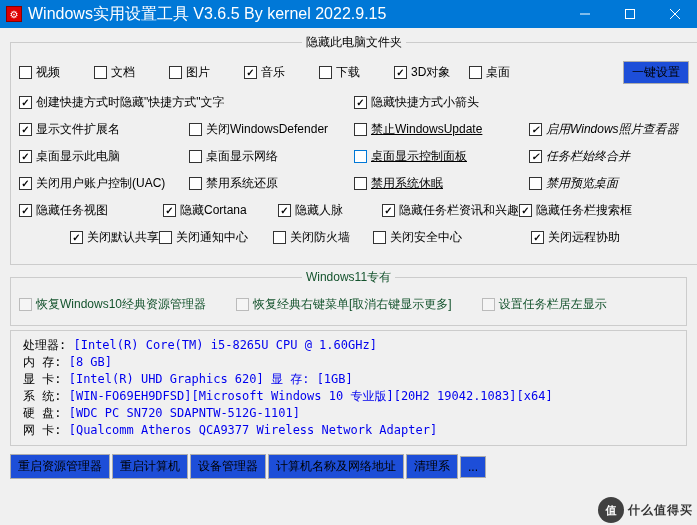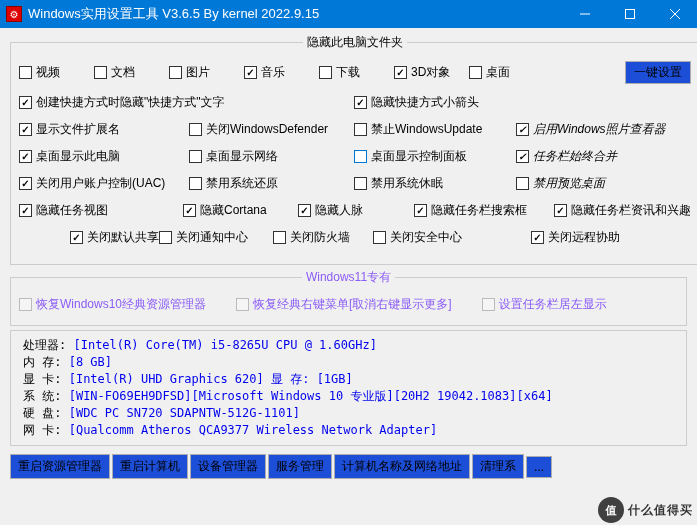--- a/index.html
+++ b/index.html
@@ -1,39 +1,39 @@
 <!DOCTYPE html>
 <html><head>
 <meta charset="utf-8">
 <style>
 * { box-sizing: border-box; margin: 0; padding: 0; }
 body { font-family: "Microsoft YaHei", "SimSun", sans-serif; font-size: 12px; background: #f0f0f0; width: 697px; height: 525px; overflow: hidden; }
 .titlebar { background: #0078D7; color: #fff; height: 28px; display: flex; align-items: center; padding-left: 6px; }
 .titlebar .icon { width: 16px; height: 16px; background: #d00; border: 1px solid #800; margin-right: 6px; display: flex; align-items: center; justify-content: center; font-size: 10px; color: #fff; }
-.titlebar .title { flex: 1; font-size: 13px; }
+.titlebar .title { flex: 1; font-size: 16px; }
 .winbtns { display: flex; }
 .winbtn { width: 45px; height: 28px; display: flex; align-items: center; justify-content: center; color: #fff; }
 .content { padding: 6px 10px 4px 10px; }
 fieldset { border: 1px solid #ccc; padding: 6px 8px 8px 8px; margin-bottom: 4px; }
-fieldset.disabled { color: #8b5cf6; }
+fieldset.disabled { color: #14532d; }
 legend { padding: 0 4px; font-size: 12px; text-align: center; }
 .row { display: flex; align-items: center; margin: 4px 0; }
 .row1 .cb { width: 75px; }
 .cb { display: flex; align-items: center; gap: 4px; white-space: nowrap; }
 .box { width: 13px; height: 13px; border: 1px solid #333; display: inline-flex; align-items: center; justify-content: center; font-size: 10px; color: #0078D7; background: #fff; flex-shrink: 0; }
 .box.checked::after { content: "✓"; color: #000; font-weight: bold; line-height: 1; }
 .box.blue { border-color: #0078D7; }
 .box.disabled { border-color: #bbb; background: #f5f5f5; }
 .btn { background: #1d4ed8; border: 1px solid #adadad; padding: 2px 8px; font-size: 12px; font-family: inherit; cursor: pointer; }
 .grid { margin-top: 6px; }
 .grow { display: flex; margin: 10px 0; }
 .col { display: flex; align-items: center; }
 .c1 { width: 170px; }
 .c2 { width: 165px; }
-.c3 { width: 162px; }
+.c3 { width: 175px; text-decoration: underline; }
 .c4 { flex: 1; font-style: italic; }
 .sysinfo { font-family: "SimSun", monospace; font-size: 12px; color: #0000EE; line-height: 17px; padding: 2px 6px; }
 .sysinfo .lbl { color: #000; }
 .footer { display: flex; gap: 2px; padding: 0 10px; align-items: center; }
 .footer .btn { padding: 3px 7px; }
 .watermark { position: absolute; right: 4px; bottom: 2px; display: flex; align-items: center; gap: 4px; opacity: 0.85; pointer-events: none; }
 .wmcircle { width: 26px; height: 26px; border-radius: 50%; background: #222; color: #fff; display: flex; align-items: center; justify-content: center; font-size: 11px; font-weight: bold; }
 .wmtext { font-size: 12px; font-weight: bold; color: #111; letter-spacing: 1px; }
 </style>
 </head>
@@ -184,48 +184,48 @@
             </label>
           </div>
           <div class="col c4">
             <label class="cb">
               <span class="box"></span>
               <span>禁用预览桌面</span>
             </label>
           </div>
         </div>
         <div class="grow">
-          <div class="col" style="width: 164px;">
+          <div class="col" style="width: 144px;">
             <label class="cb">
               <span class="box checked"></span>
               <span>隐藏任务视图</span>
             </label>
           </div>
           <div class="col" style="width: 115px;">
             <label class="cb">
               <span class="box checked"></span>
               <span>隐藏Cortana</span>
             </label>
           </div>
-          <div class="col" style="width: 116px;">
+          <div class="col" style="width: 104px;">
             <label class="cb">
               <span class="box checked"></span>
               <span>隐藏人脉</span>
             </label>
           </div>
+          <div class="col" style="width: auto;">
+            <label class="cb">
+              <span class="box checked"></span>
+              <span>隐藏任务栏资讯和兴趣</span>
+            </label>
+          </div>
           <div class="col" style="width: 140px;">
             <label class="cb">
               <span class="box checked"></span>
               <span>隐藏任务栏搜索框</span>
-            </label>
-          </div>
-          <div class="col" style="width: auto;">
-            <label class="cb">
-              <span class="box checked"></span>
-              <span>隐藏任务栏资讯和兴趣</span>
             </label>
           </div>
         </div>
         <div class="grow">
           <div class="col" style="width: 140px; justify-content: flex-end;">
             <label class="cb">
               <span class="box checked"></span>
               <span>关闭默认共享</span>
             </label>
           </div>
@@ -284,21 +284,20 @@
         <div><span class="lbl">硬  盘:</span> [WDC PC SN720 SDAPNTW-512G-1101]</div>
         <div><span class="lbl">网  卡:</span> [Qualcomm Atheros QCA9377 Wireless Network Adapter]</div>
       </div>
   </fieldset>
 </div>
 
 <div class="footer" id="footer">
     <button class="btn">重启资源管理器</button>
     <button class="btn">重启计算机</button>
     <button class="btn">设备管理器</button>
-    <button class="btn">服务管理</button>
     <button class="btn">计算机名称及网络地址</button>
     <button class="btn">清理系</button>
     <button class="btn">...</button>
   </div>
 
 <div class="watermark">
   <div class="wmcircle">值</div>
   <div class="wmtext">什么值得买</div>
 </div>
 

